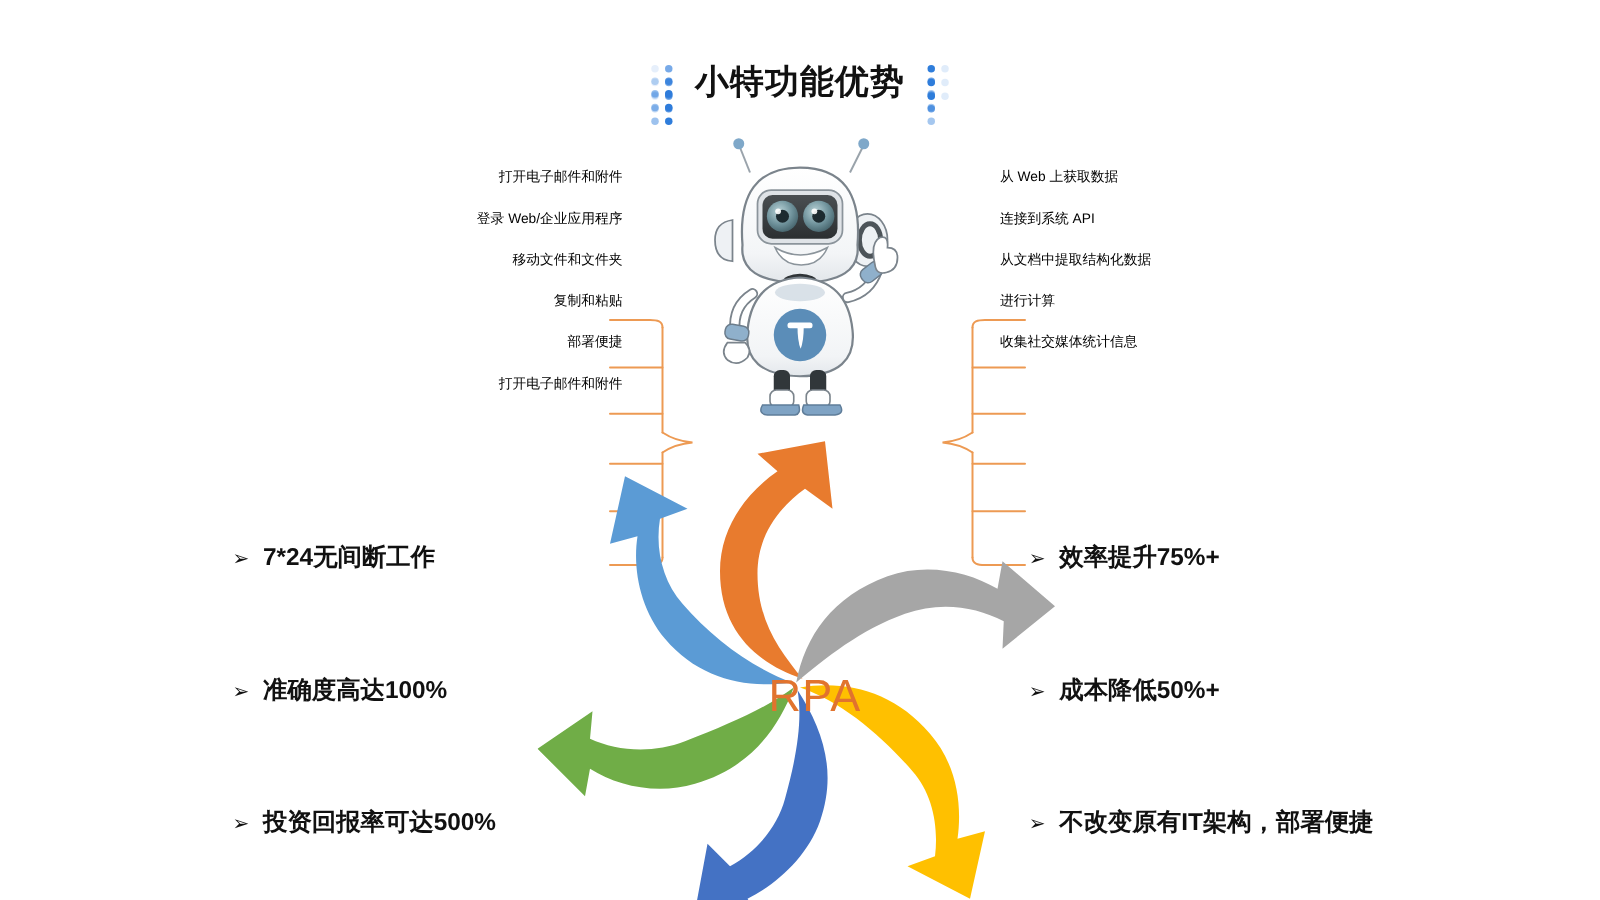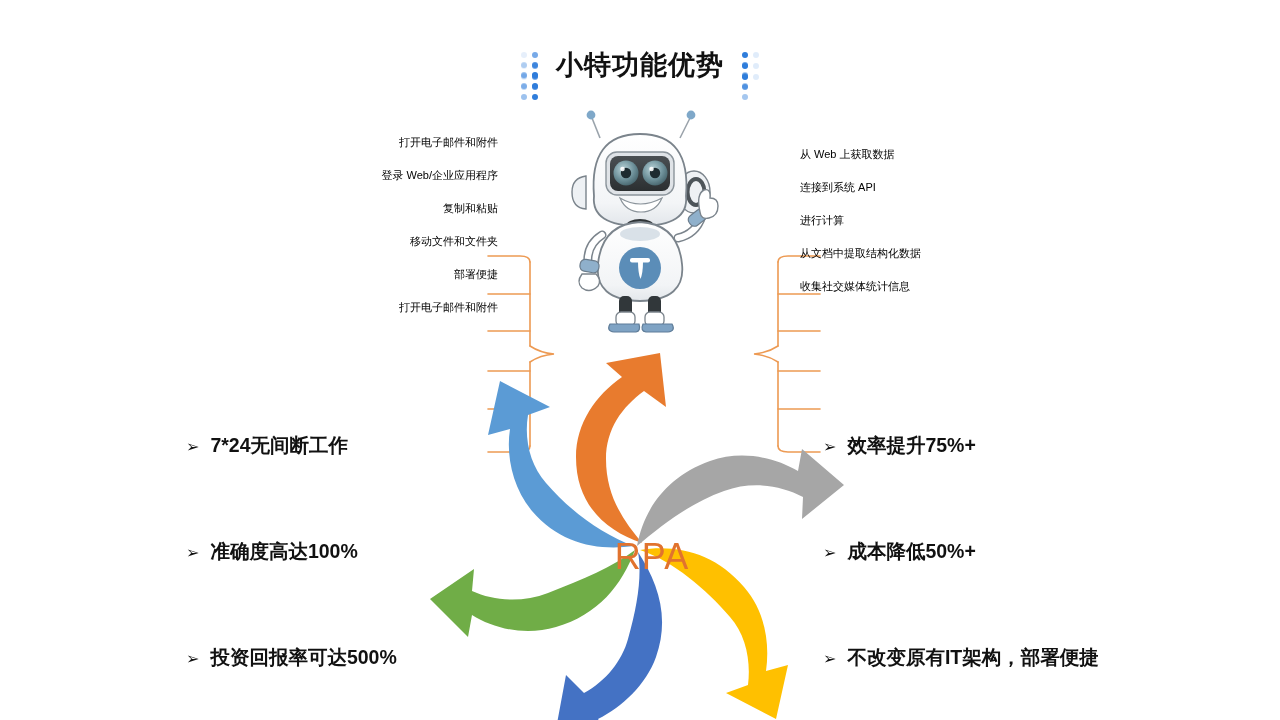--- a/index.html
+++ b/index.html
@@ -72,21 +72,21 @@
   .col-left {
     position: absolute;
     left: 250px;
     top: 0;
     width: 248px;
     text-align: right;
   }
   .col-right {
     position: absolute;
     left: 800px;
-    top: 12px;
+    top: 0;
     width: 330px;
     text-align: left;
   }
   .feat {
     font-size: 11px;
     line-height: 21px;
     color: #000000;
     height: 33px;
     display: flex;
     align-items: center;
@@ -229,22 +229,22 @@
           <div class="dot" style="background: rgb(47, 125, 219); opacity: 0.15;"></div>
         </div>
       </div>
   </div>
 
   <div class="features">
 
     <div class="col-left">
       <div class="feat">打开电子邮件和附件</div>
       <div class="feat">登录 Web/企业应用程序</div>
+      <div class="feat">移动文件和文件夹</div>
       <div class="feat">复制和粘贴</div>
-      <div class="feat">移动文件和文件夹</div>
       <div class="feat">部署便捷</div>
       <div class="feat">打开电子邮件和附件</div>
     </div>
 
     <svg class="brace left" width="70" height="200" viewBox="0 0 70 200">
       <g fill="none" stroke="#ED9A53" stroke-width="1.6" stroke-linecap="round">
         <path d="M44 8 C44 3 40 2 34 2 L2 2"></path>
         <path d="M44 192 C44 197 40 198 34 198 L2 198"></path>
         <path d="M44 8 L44 92 M44 108 L44 192"></path>
         <path d="M44 92 C50 96 56 99 68 100 C56 101 50 104 44 108"></path>
@@ -264,22 +264,22 @@
         <path d="M26 40 L68 40"></path>
         <path d="M26 77 L68 77"></path>
         <path d="M26 117 L68 117"></path>
         <path d="M26 155 L68 155"></path>
       </g>
     </svg>
 
     <div class="col-right">
       <div class="feat">从 Web 上获取数据</div>
       <div class="feat">连接到系统 API</div>
+      <div class="feat">从文档中提取结构化数据</div>
       <div class="feat">进行计算</div>
-      <div class="feat">从文档中提取结构化数据</div>
       <div class="feat">收集社交媒体统计信息</div>
     </div>
   </div>
 
   <svg class="robot" viewBox="0 0 190 235">
     <defs>
       <linearGradient id="helmetG" x1="0" y1="0" x2="0" y2="1">
         <stop offset="0" stop-color="#ffffff"></stop>
         <stop offset="0.75" stop-color="#f3f5f7"></stop>
         <stop offset="1" stop-color="#e2e6ea"></stop>

